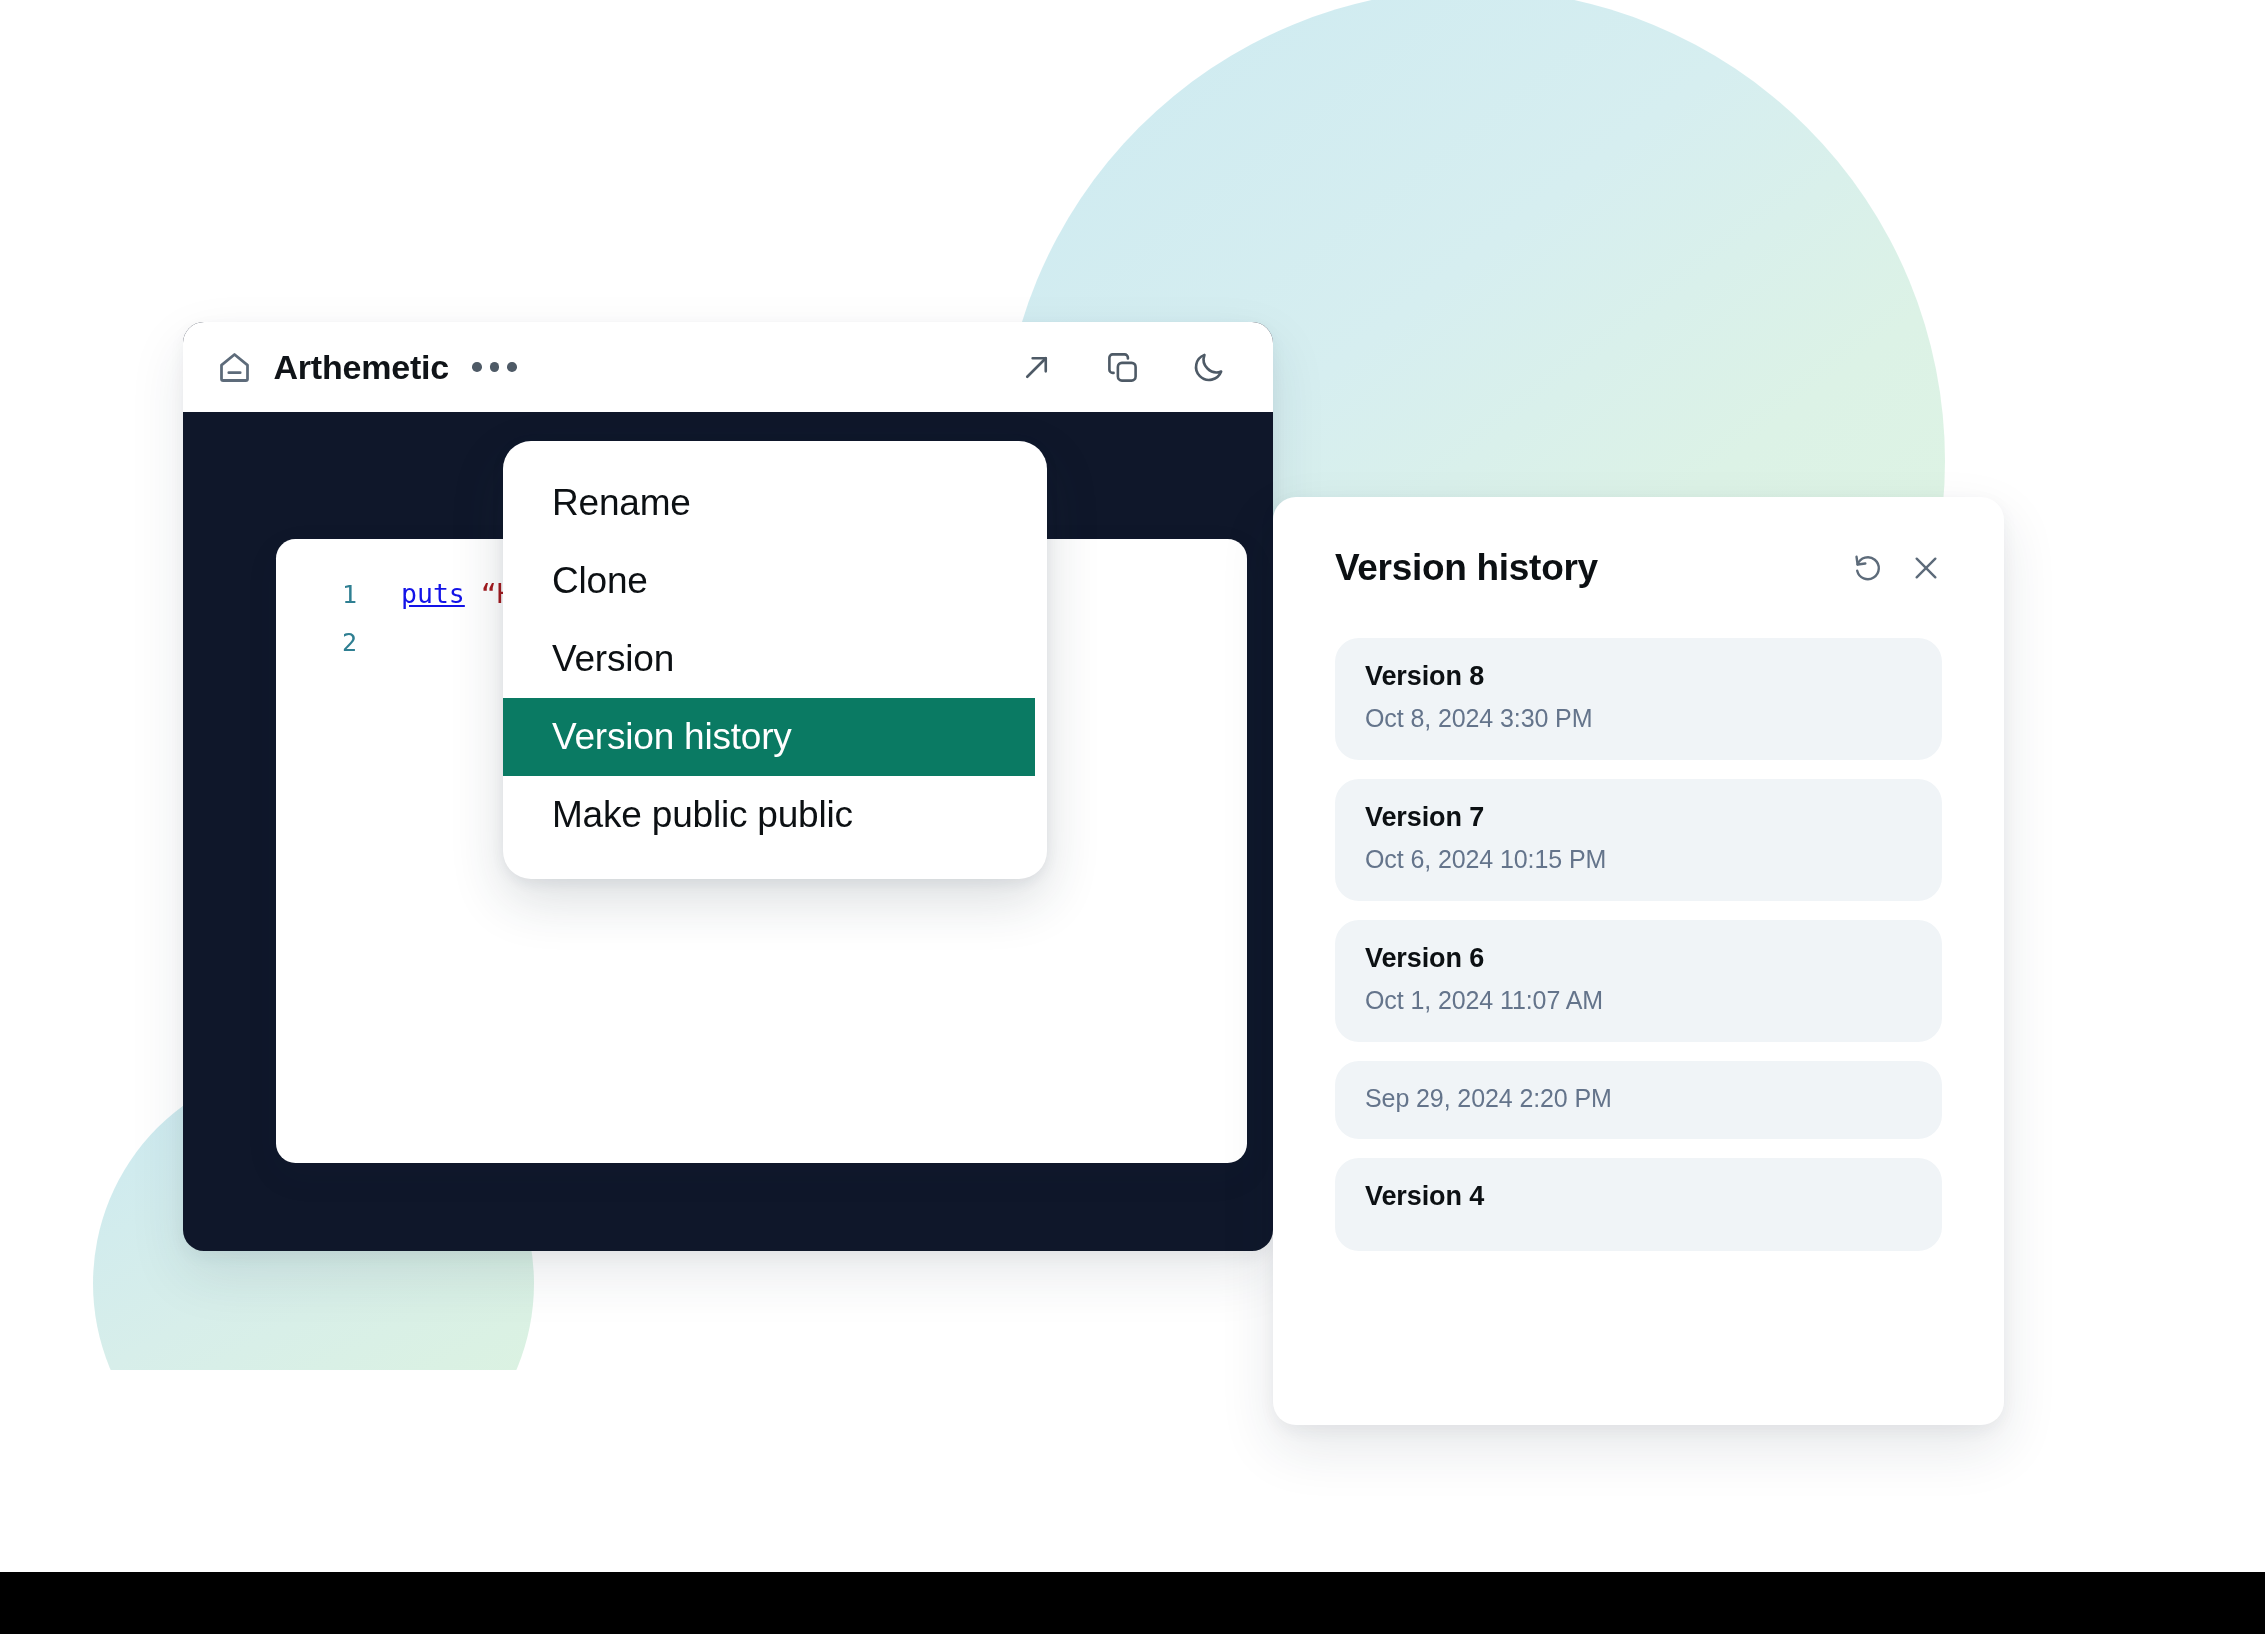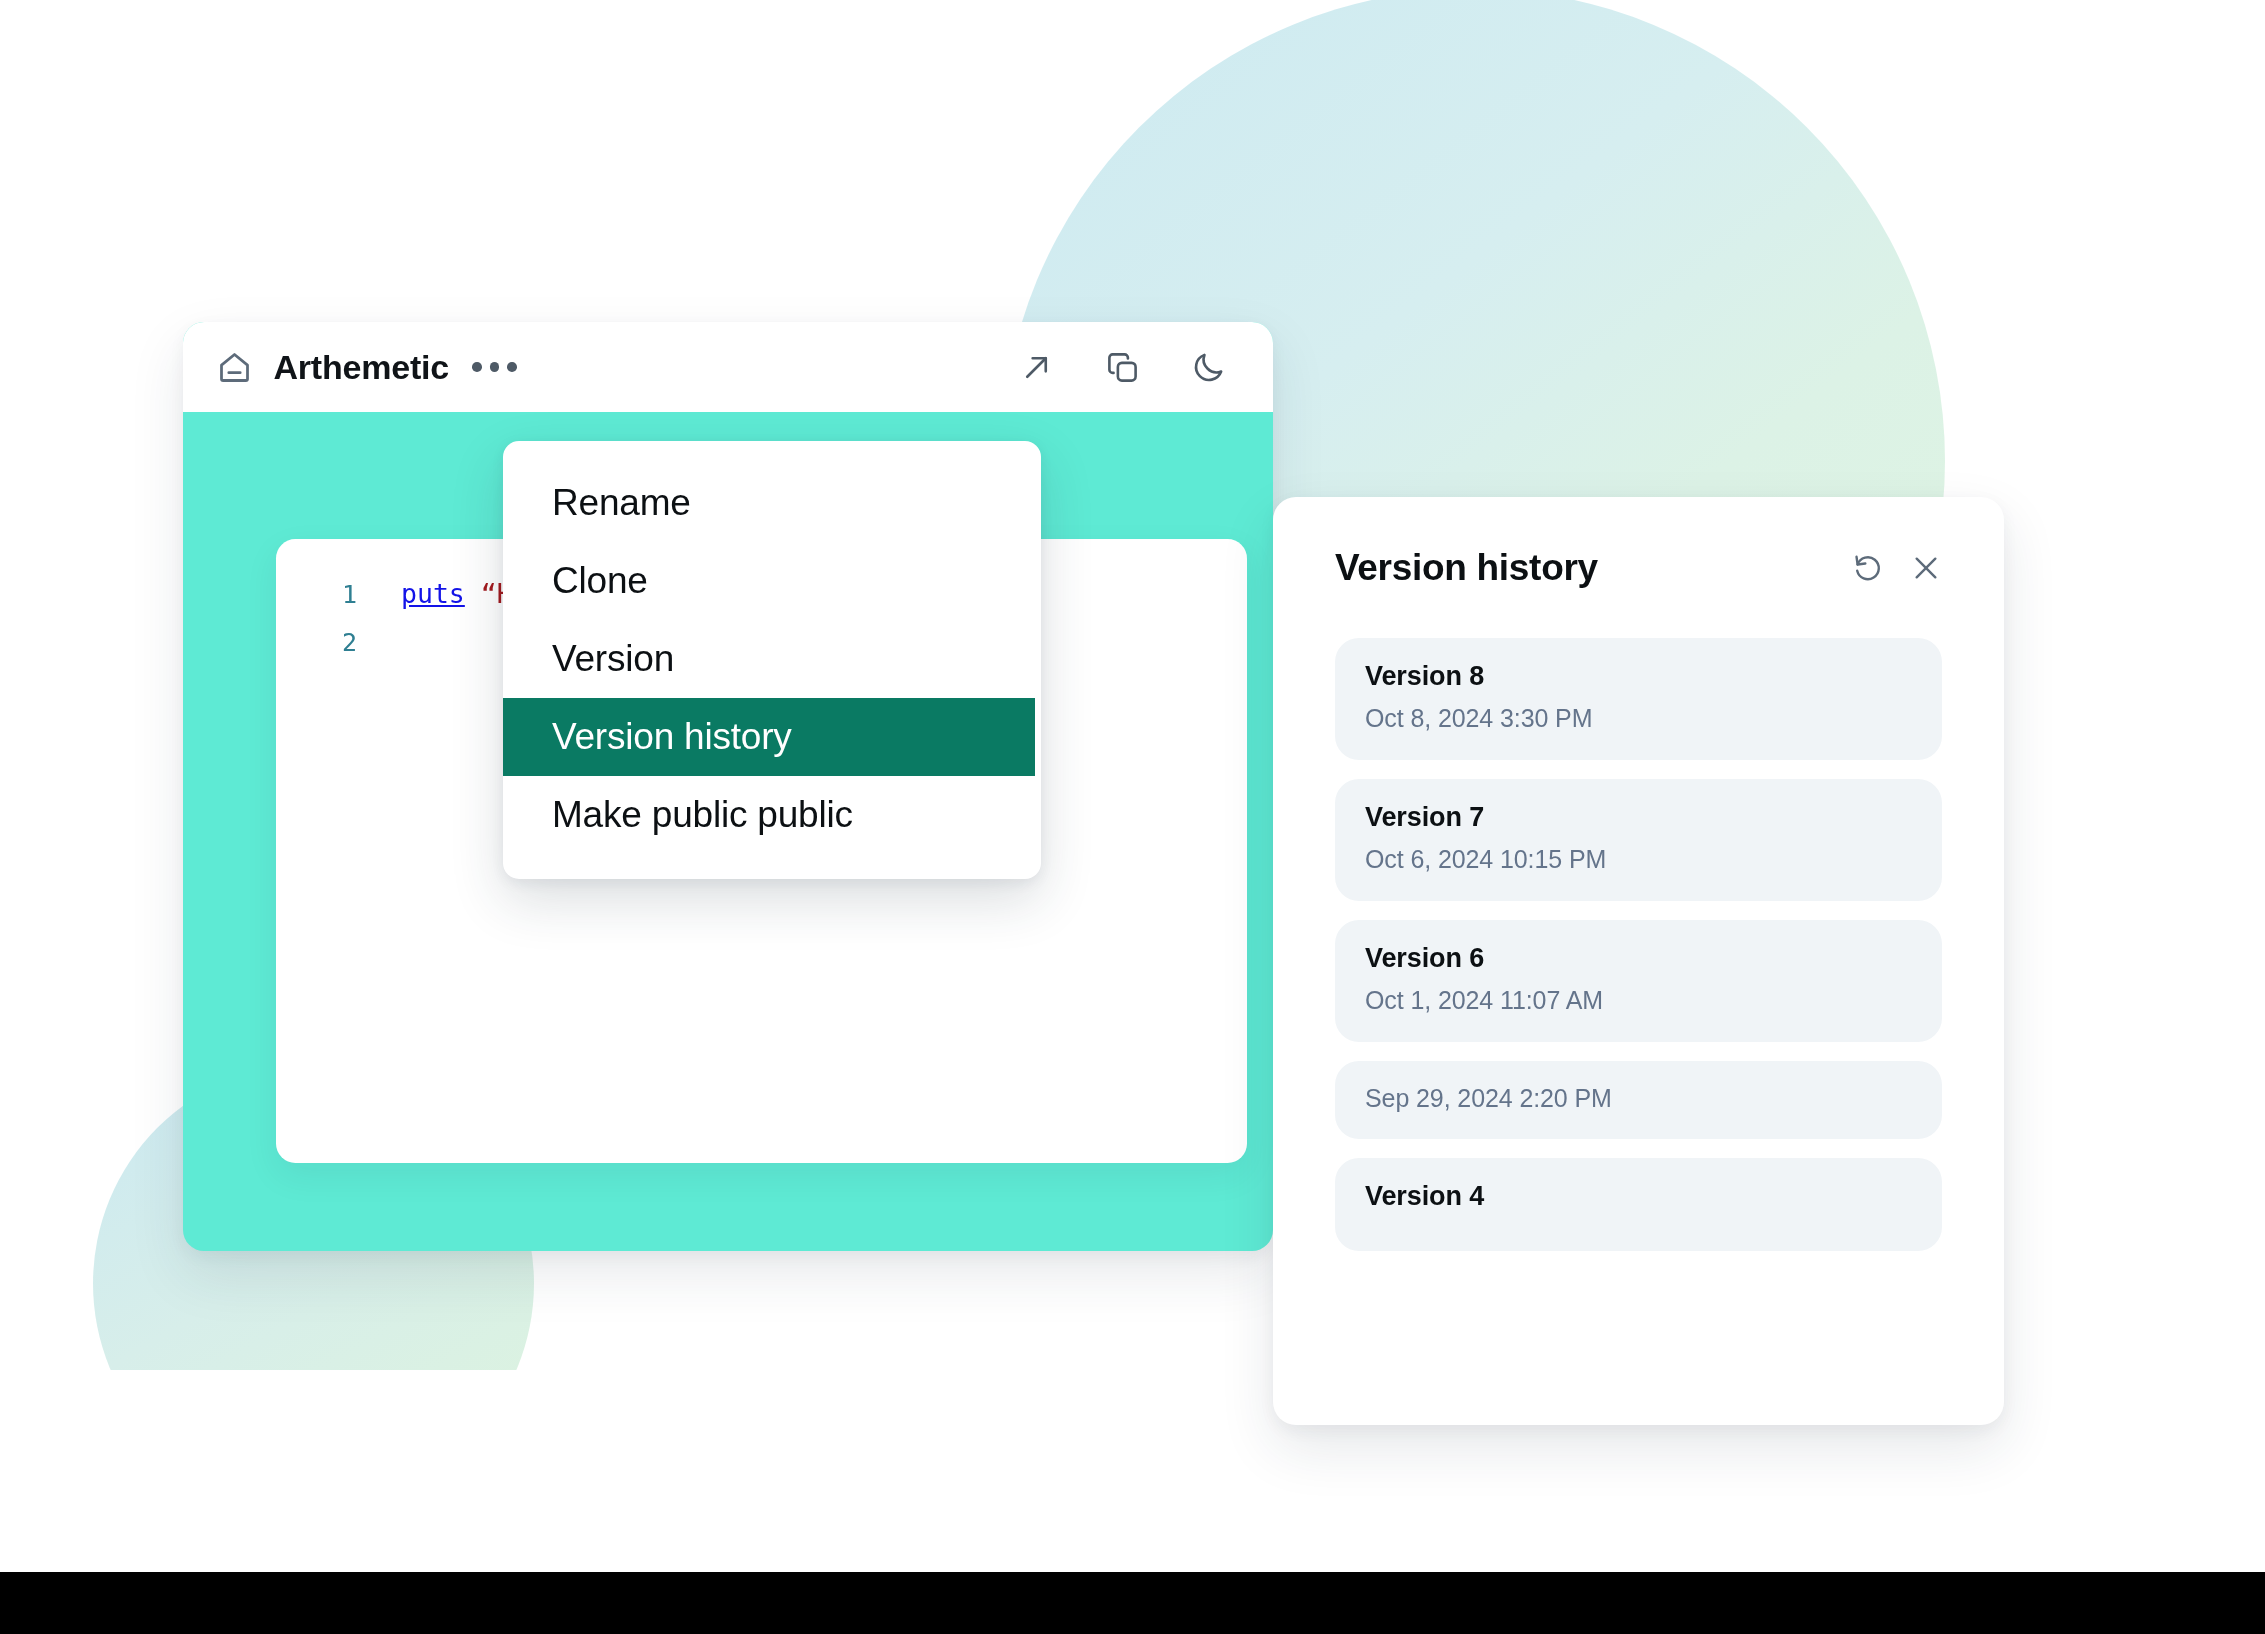--- a/index.html
+++ b/index.html
@@ -63,21 +63,21 @@
   }
 
   
   #editor-window {
     position: absolute;
     left: 183px;
     top: 322px;
     width: 1090px;
     height: 929px;
     border-radius: 21px;
-    background: #5eead4;
+    background: #0f172a;
     box-shadow: 0 23px 56px rgba(31, 48, 64, 0.10),
                 0 5.3px 16px rgba(31, 48, 64, 0.05);
     overflow: hidden;
   }
   #editor-titlebar {
     position: absolute;
     left: 0; top: 0;
     width: 100%;
     height: 90px;
     background: #ffffff;
@@ -160,26 +160,26 @@
   }
   .tok-kw  { color: #1313e8; text-decoration: underline; }
   .tok-str { color: #a3181c; }
 
   
   #context-menu {
     position: absolute;
     left: 503px;
     top: 441px;
     width: 532px;
-    border-radius: 16px;
+    border-radius: 28px;
     background: #ffffff;
     box-shadow: 0 21px 53px rgba(31, 48, 64, 0.16),
                 0 3.5px 12.4px rgba(31, 48, 64, 0.07);
     overflow: hidden;
-    padding: 23px 6px 25px 0;
+    padding: 23px 12px 25px 0;
   }
   .menu-item {
     height: 78px;
     display: flex;
     align-items: center;
     padding-left: 49px;
     font-size: 37px;
     color: #0c1013;
     letter-spacing: -0.2px;
     cursor: pointer;

